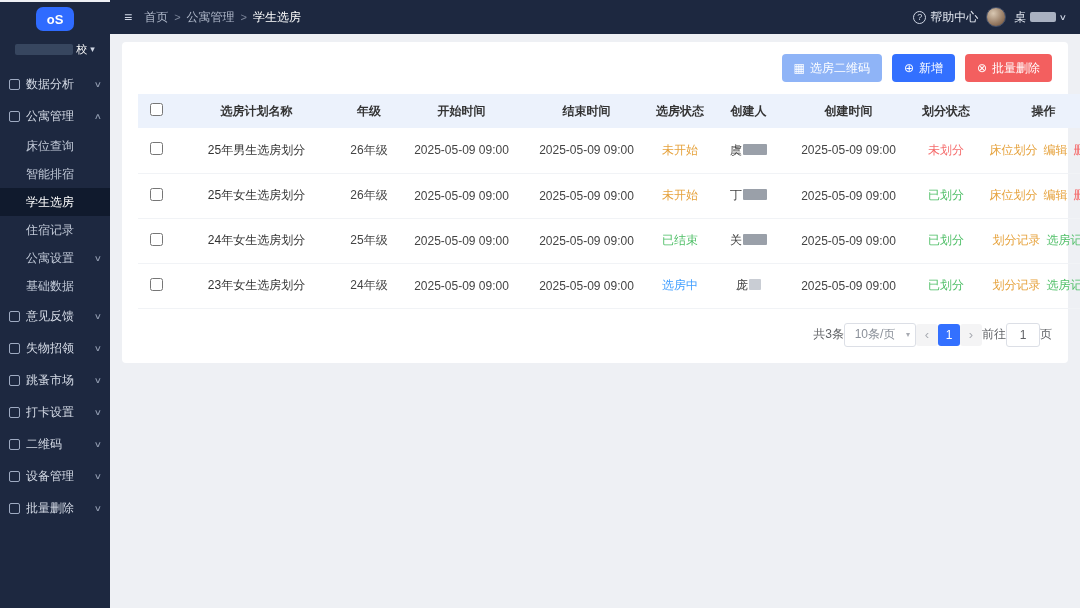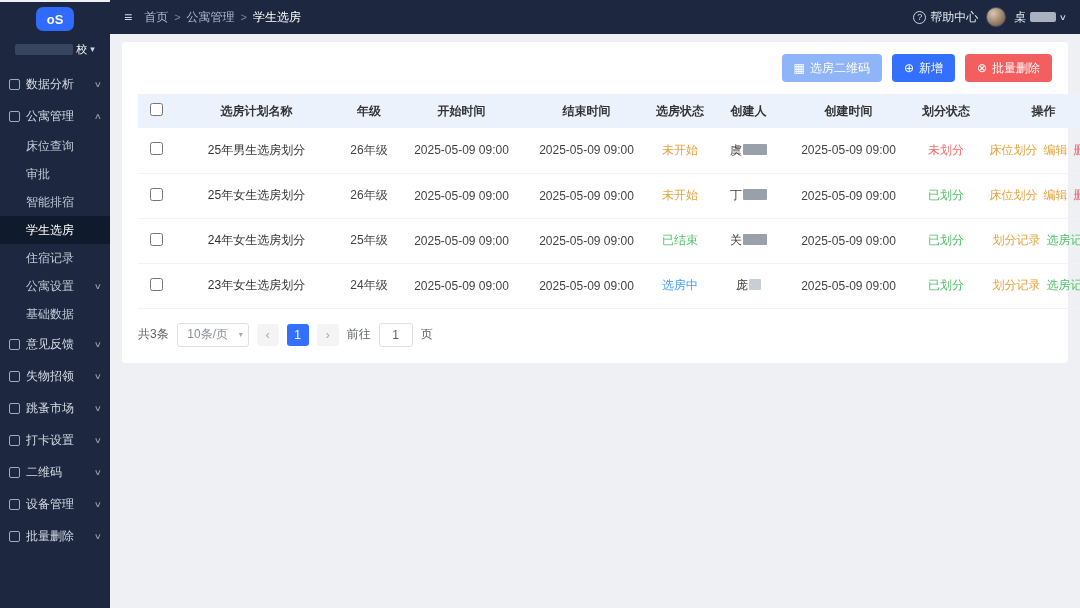--- a/index.html
+++ b/index.html
@@ -55,21 +55,21 @@
   td.t-name{color:#333;}
   .chk{width:13px;height:13px;cursor:pointer;accent-color:#3370ff;}
   .c-orange{color:#e6a23c;}
   .c-green{color:#4fbf67;}
   .c-blue{color:#409eff;}
   .c-red{color:#f56c6c;}
   .link{cursor:pointer;margin:0 3px;white-space:nowrap;}
   .creator-redact{display:inline-block;width:24px;height:11px;background:#9aa0a9;border-radius:1px;vertical-align:-1px;margin-left:1px;}
   .creator-redact.sm{width:12px;background:#c9cdd4;}
 
-  .pager{display:flex;align-items:center;gap:8px;margin-top:14px;color:#606266;}
+  .pager{display:flex;justify-content:flex-end;align-items:center;gap:0;margin-top:14px;color:#606266;}
   .psize{position:relative;border:1px solid #dcdfe6;border-radius:3px;height:24px;min-width:72px;display:flex;align-items:center;justify-content:center;padding:0 18px 0 8px;color:#8a9099;cursor:pointer;background:#fff;}
   .psize .caret{position:absolute;right:5px;font-size:8px;color:#a8abb2;}
   .pbtn{width:22px;height:22px;background:#f4f4f5;border-radius:3px;display:flex;align-items:center;justify-content:center;color:#a8abb2;cursor:pointer;font-size:13px;}
   .pnum{width:22px;height:22px;background:#3370ff;border-radius:3px;display:flex;align-items:center;justify-content:center;color:#fff;cursor:pointer;}
   .goto-input{width:34px;height:24px;border:1px solid #dcdfe6;border-radius:3px;text-align:center;font-size:12px;color:#606266;font-family:inherit;}
 </style>
 </head>
 <body>
 
 <div class="sidebar">
@@ -87,23 +87,20 @@
         <span class="nav-label">数据分析</span>
         <span class="nav-chev">∨</span>
       </div>
       <div class="nav-item">
         <span class="nav-ico"></span>
         <span class="nav-label">公寓管理</span>
         <span class="nav-chev">∧</span>
       </div>
       <div class="nav-sub">
         <span>床位查询</span>
-      </div>
-      <div class="nav-sub">
-        <span>审批</span>
       </div>
       <div class="nav-sub">
         <span>智能排宿</span>
       </div>
       <div class="nav-sub active">
         <span>学生选房</span>
       </div>
       <div class="nav-sub">
         <span>住宿记录</span>
       </div>

